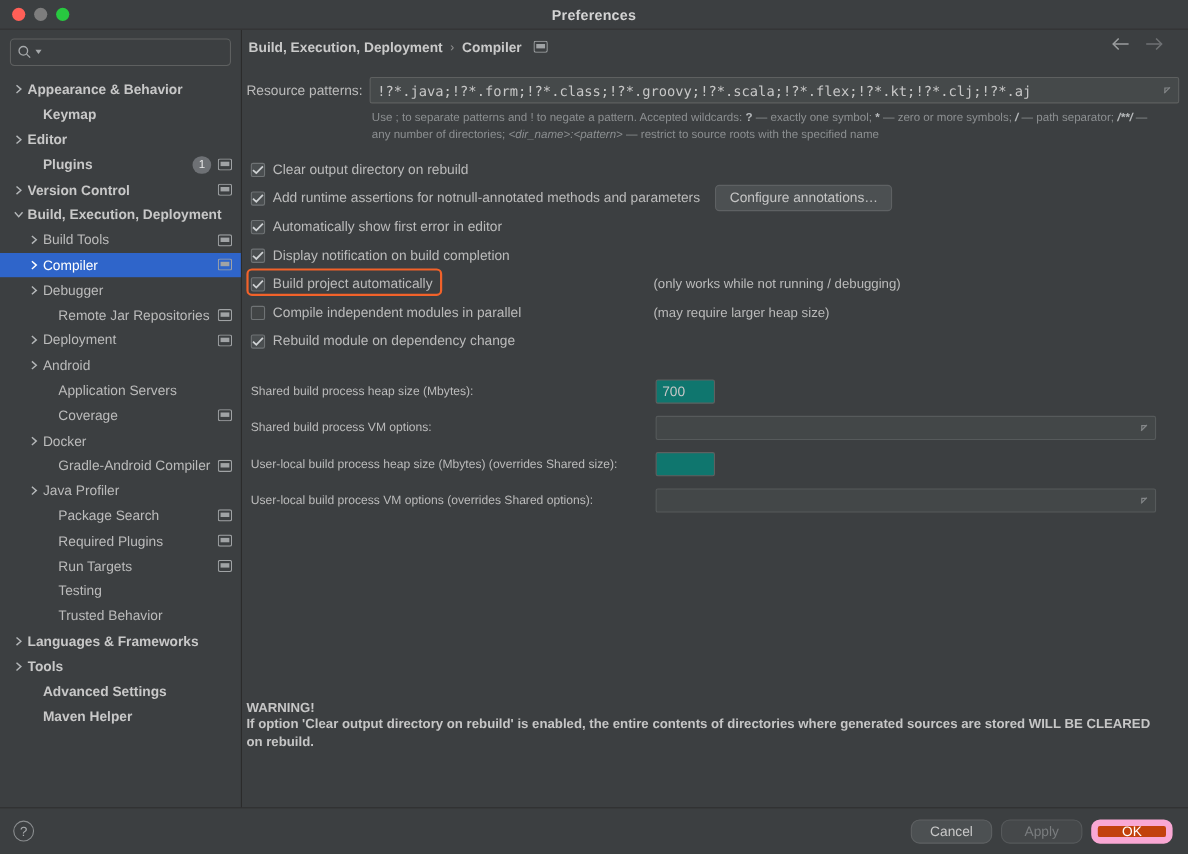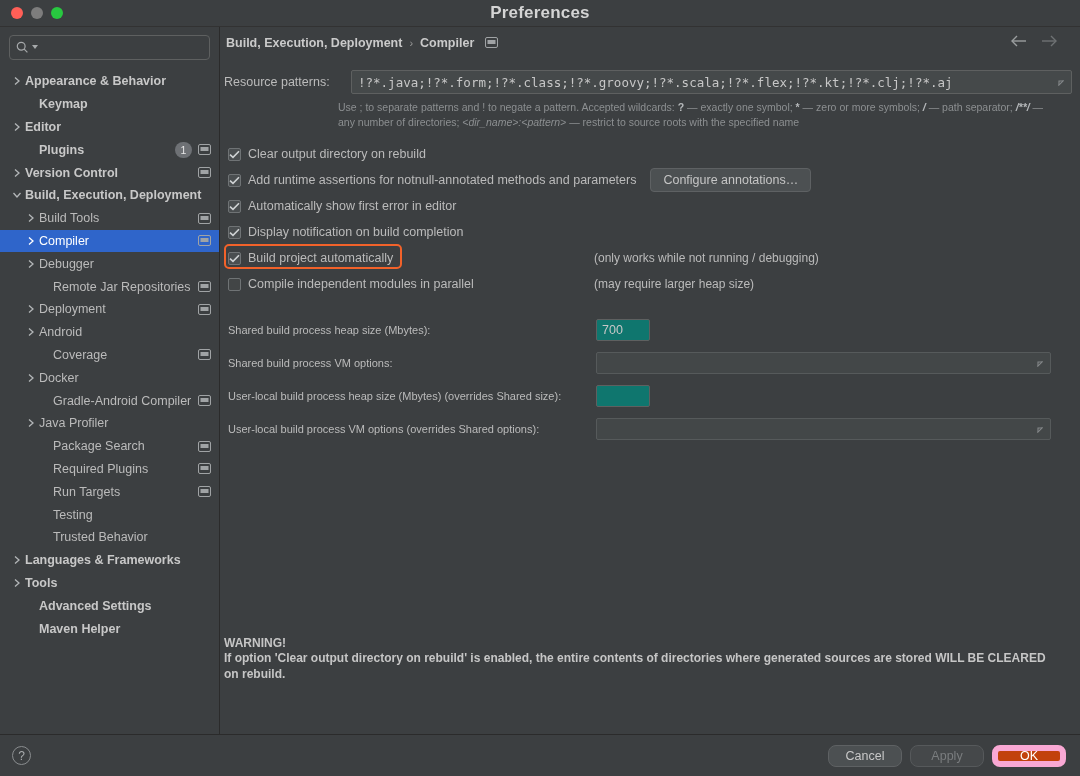--- a/index.html
+++ b/index.html
@@ -25,21 +25,21 @@
     position: relative;
     flex: 0 0 27px;
   }
   .traffic { display: flex; gap: 8px; padding-left: 11px; }
   .dot { width: 12px; height: 12px; border-radius: 50%; }
   .dot.red    { background: #ff5f57; }
   .dot.yellow { background: #7d7d7d; }
   .dot.green  { background: #28c840; }
   .title-text {
     position: absolute; left: 0; right: 0; text-align: center;
-    font-size: 17px; font-weight: bold; color: #d4d4d4;
+    font-size: 13px; font-weight: bold; color: #d4d4d4;
     letter-spacing: 0.2px;
     pointer-events: none;
   }
 
   
   .body { flex: 1; display: flex; min-height: 0; }
 
   
   .sidebar {
     width: 220px; flex: 0 0 220px;
@@ -102,21 +102,21 @@
   .panel { flex: 1; padding: 6px 8px 0 4px; position: relative; overflow: hidden; }
 
   .res-row { padding: 6px 0 0 0; display: flex; align-items: center; }
   .res-label { width: 112px; flex: 0 0 112px; font-size: 12.5px; color: #bbbbbb; }
   .text-input {
     height: 24px; background: #45494a; border: 1px solid #5e6060;
     border-radius: 2px; color: #c7c7c7;
     font-family: "DejaVu Sans Mono", monospace; font-size: 12.5px;
     padding: 0 20px 0 6px; outline: none; width: 100%;
   }
-  .input-wrap { position: relative; flex: 1; margin-left: 15px; }
+  .input-wrap { position: relative; flex: 1; }
   .expand-ico { position: absolute; right: 5px; top: 5px; opacity: .75; }
 
   .hint {
     font-size: 10.5px; color: #8c8f91; line-height: 14.5px;
     margin: 6px 0 0 114px; max-width: 716px;
   }
   .hint b { color: #b6b9bb; font-weight: bold; }
   .hint i { font-style: italic; }
 
   .check-list { margin-top: 12px; padding-left: 4px; }
@@ -351,20 +351,25 @@
             </span>
           </div>
           <div class="tree-row">
             <span style="display:inline-block;width:23px"></span>
             <span class="arrow">
               <svg width="8" height="10" viewBox="0 0 8 10">
                 <polyline points="2,1.5 6,5 2,8.5" fill="none" stroke="#b3b6b8" stroke-width="1.3"></polyline>
               </svg>
             </span>
             <span class="lbl">Android</span>
+          </div>
+          <div class="tree-row">
+            <span style="display:inline-block;width:37px"></span>
+            <span class="arrow"></span>
+            <span class="lbl">Application Servers</span>
           </div>
           <div class="tree-row">
             <span style="display:inline-block;width:37px"></span>
             <span class="arrow"></span>
             <span class="lbl">Coverage</span>
             <span class="proj-icon">
               <svg width="13" height="11" viewBox="0 0 13 11">
                 <rect x="0.5" y="0.5" width="12" height="10" rx="1.5" fill="none" stroke="#a0a3a5" stroke-width="1"></rect>
                 <rect x="2.5" y="3" width="8" height="4" fill="#a0a3a5"></rect>
               </svg>
@@ -562,20 +567,28 @@
               </span>
               <span class="check-label">Build project automatically</span>
               <span class="side-note">(only works while not running / debugging)</span>
               <span class="annot-box" style="left:-4px;top:-1px;width:178px;height:25px"></span>
             </div>
             <div class="check-row">
               <span class="cb off"></span>
               <span class="check-label">Compile independent modules in parallel</span>
               <span class="side-note">(may require larger heap size)</span>
             </div>
+            <div class="check-row">
+              <span class="cb">
+                <svg width="11" height="9" viewBox="0 0 11 9">
+                  <polyline points="1,4.6 4,7.4 10,1.2" fill="none" stroke="#cfd2d4" stroke-width="1.6"></polyline>
+                </svg>
+              </span>
+              <span class="check-label">Rebuild module on dependency change</span>
+            </div>
           </div>
 
         <div class="heap-area" id="heap-area">
             <div class="heap-row">
               <span class="heap-label">Shared build process heap size (Mbytes):</span>
               <input class="small-input" value="700" style="">
             </div>
             <div class="heap-row">
               <span class="heap-label">Shared build process VM options:</span>
               <span class="wide-input-wrap"><input class="wide-input" value="" style=""><span class="expand-ico" style="right:5px;top:4px"><svg width="12" height="12" viewBox="0 0 12 12">

